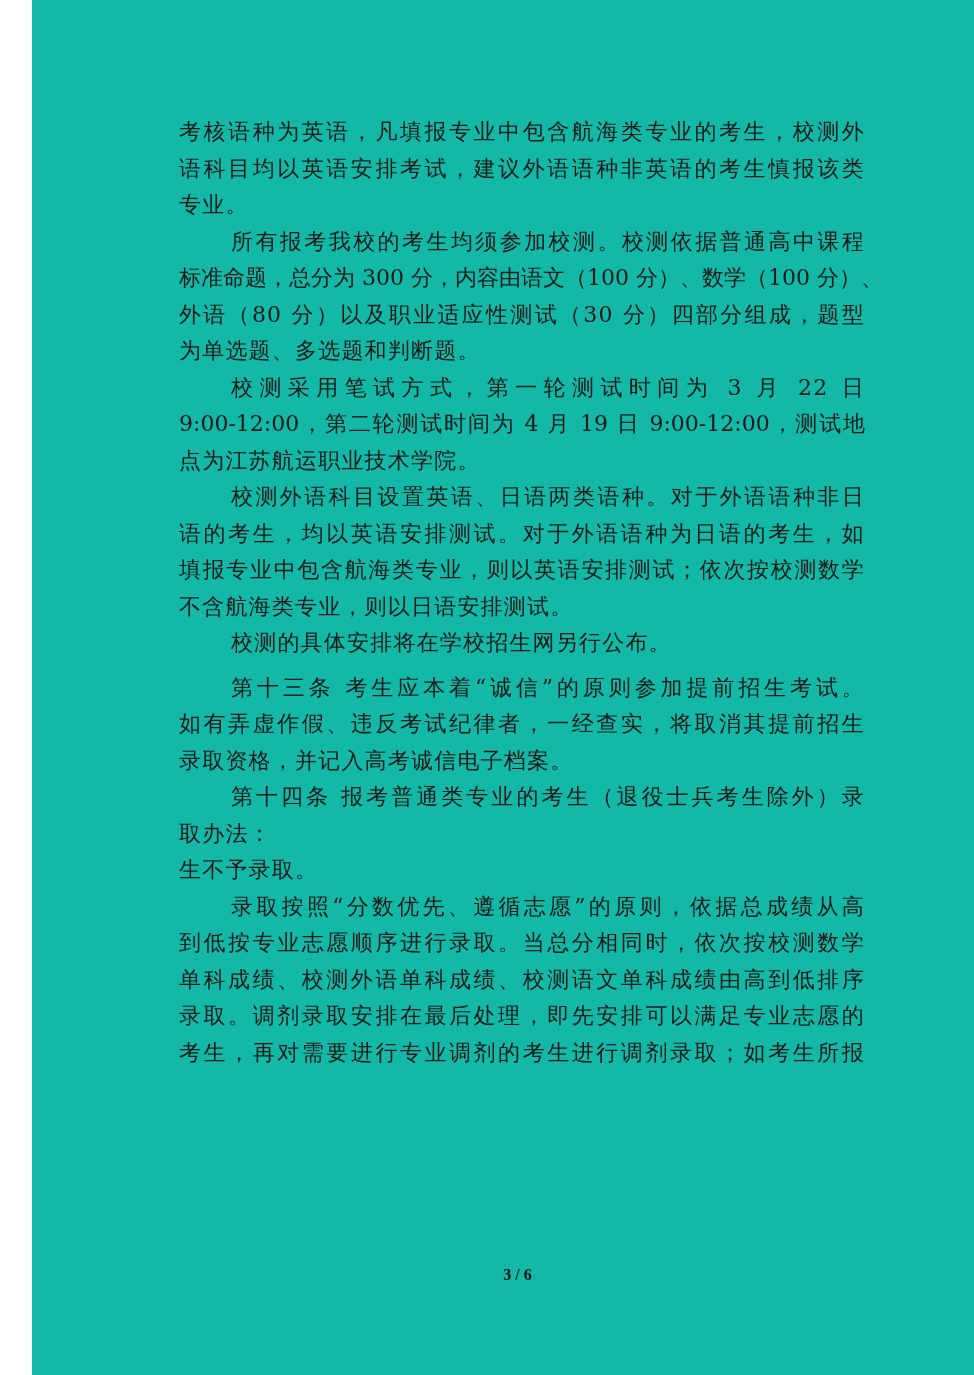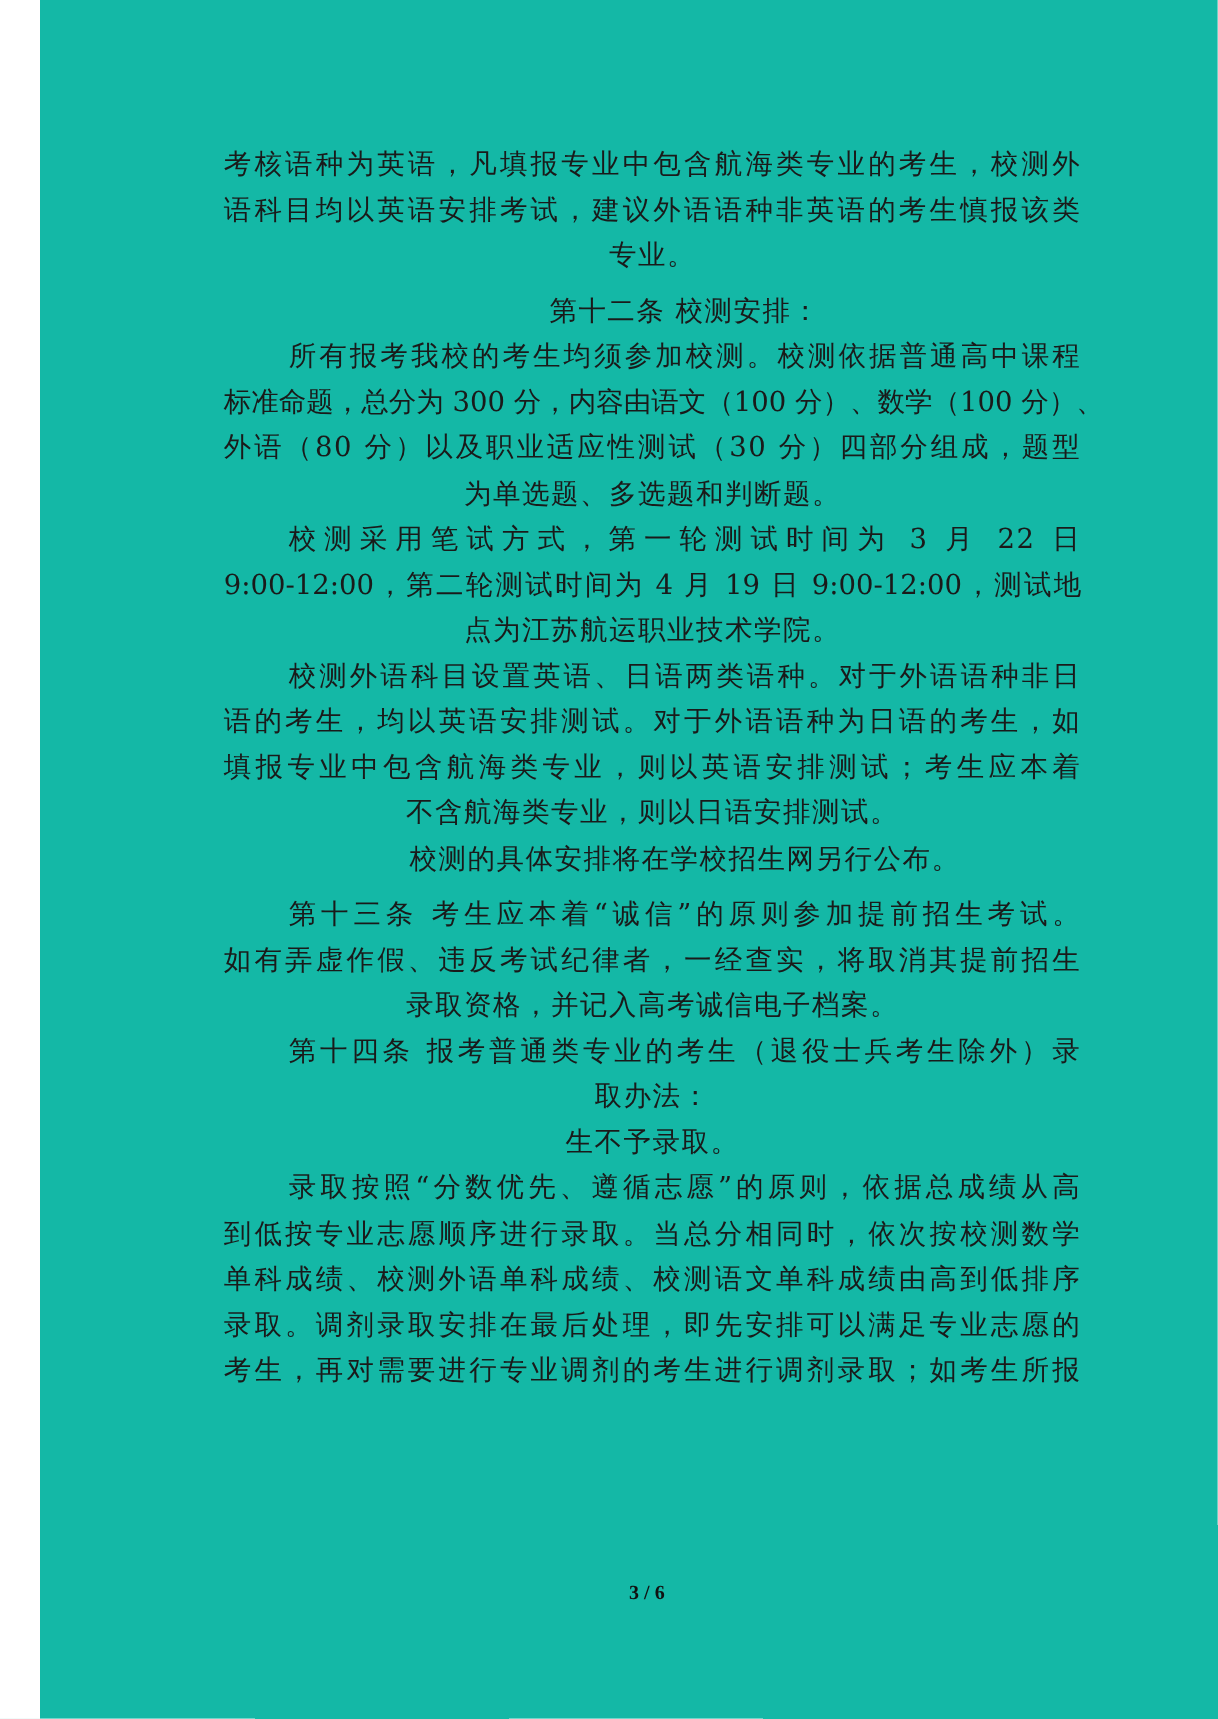--- a/index.html
+++ b/index.html
@@ -1,20 +1,20 @@
 <!DOCTYPE html>
 <html><head>
 <meta charset="utf-8">
 <style>
   html, body { margin: 0; padding: 0; background: #ffffff; }
   body { width: 974px; height: 1375px; position: relative; overflow: hidden;
          font-family: "DejaVu Serif", "Liberation Serif", serif; color: #1a1a1a; }
   .page { position: absolute; left: 0; top: 0; width: 974px; height: 1375px; background: #14b8a6; margin-left: 32px; }
   .content { position: absolute; left: 147px; top: 114px; width: 686px; }
-  .line { font-size: 22px; line-height: 36.5px; height: 36.5px; white-space: nowrap; letter-spacing: 1.2px; text-align: center; }
+  .line { font-size: 22px; line-height: 36.5px; height: 36.5px; white-space: nowrap; letter-spacing: 1.2px; }
   .para { margin: 0; }
   .para.gap { margin-top: 8px; }
   .indent { padding-left: 52px; }
   .justify { text-align: justify; text-align-last: justify; }
   .chapter { font-family: "DejaVu Sans", "Liberation Sans", sans-serif; font-weight: bold;
              font-size: 25px; text-align: center; height: 44px; line-height: 44px;
              margin-top: 14px; margin-bottom: 4px; letter-spacing: 1px; color: #111; }
   .footer { position: absolute; left: 0; width: 971px; top: 1266px; text-align: center;
             font-family: Liberation Serif, serif; font-size: 16px; font-weight: bold; color: #111; }
 </style>
@@ -23,41 +23,38 @@
 
 <div class="page">
   <div class="content">
 
     <div class="para">
       <div class="line justify">考核语种为英语，凡填报专业中包含航海类专业的考生，校测外</div>
       <div class="line justify">语科目均以英语安排考试，建议外语语种非英语的考生慎报该类</div>
       <div class="line">专业。</div>
     </div>
 
-    <div class="para gap">
-      <div class="line indent">第十二条 校测安排：</div>
-    </div>
 
     <div class="para">
       <div class="line indent justify">所有报考我校的考生均须参加校测。校测依据普通高中课程</div>
       <div class="line justify" style="letter-spacing:0px;">标准命题，总分为 300 分，内容由语文（100 分）、数学（100 分）、</div>
       <div class="line justify">外语（80 分）以及职业适应性测试（30 分）四部分组成，题型</div>
       <div class="line">为单选题、多选题和判断题。</div>
     </div>
 
     <div class="para">
       <div class="line indent justify">校测采用笔试方式，第一轮测试时间为 3 月 22 日</div>
       <div class="line justify" style="letter-spacing:0px;">9:00-12:00，第二轮测试时间为 4 月 19 日 9:00-12:00，测试地</div>
       <div class="line">点为江苏航运职业技术学院。</div>
     </div>
 
     <div class="para">
       <div class="line indent justify">校测外语科目设置英语、日语两类语种。对于外语语种非日</div>
       <div class="line justify">语的考生，均以英语安排测试。对于外语语种为日语的考生，如</div>
-      <div class="line justify">填报专业中包含航海类专业，则以英语安排测试；考生应本着</div>
+      <div class="line justify">填报专业中包含航海类专业，则以英语安排测试；依次按校测数学</div>
       <div class="line">不含航海类专业，则以日语安排测试。</div>
     </div>
 
     <div class="para">
       <div class="line indent">校测的具体安排将在学校招生网另行公布。</div>
     </div>
 
     <div class="para gap">
       <div class="line indent justify">第十三条 考生应本着“诚信”的原则参加提前招生考试。</div>
       <div class="line justify">如有弄虚作假、违反考试纪律者，一经查实，将取消其提前招生</div>

